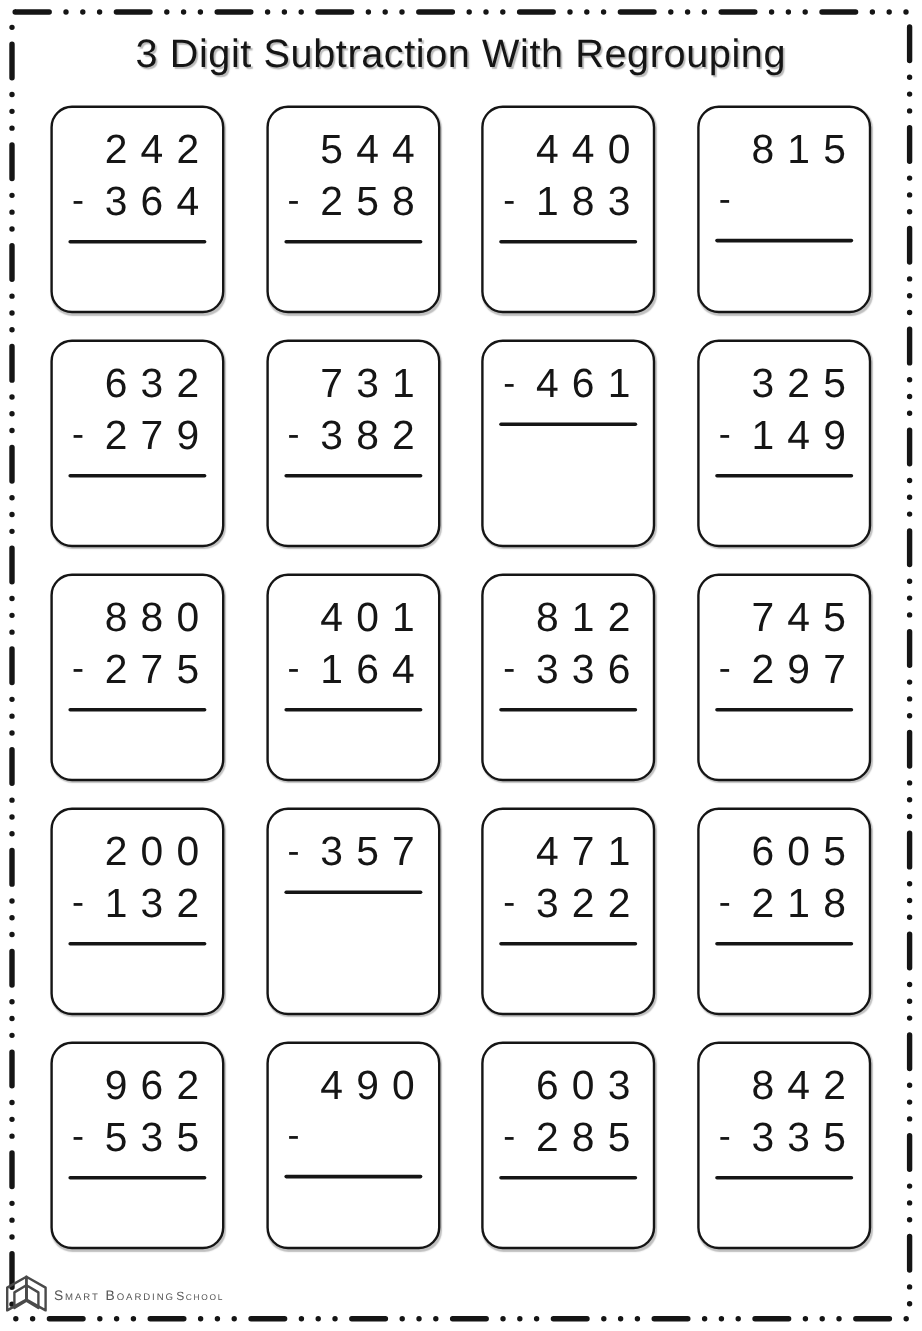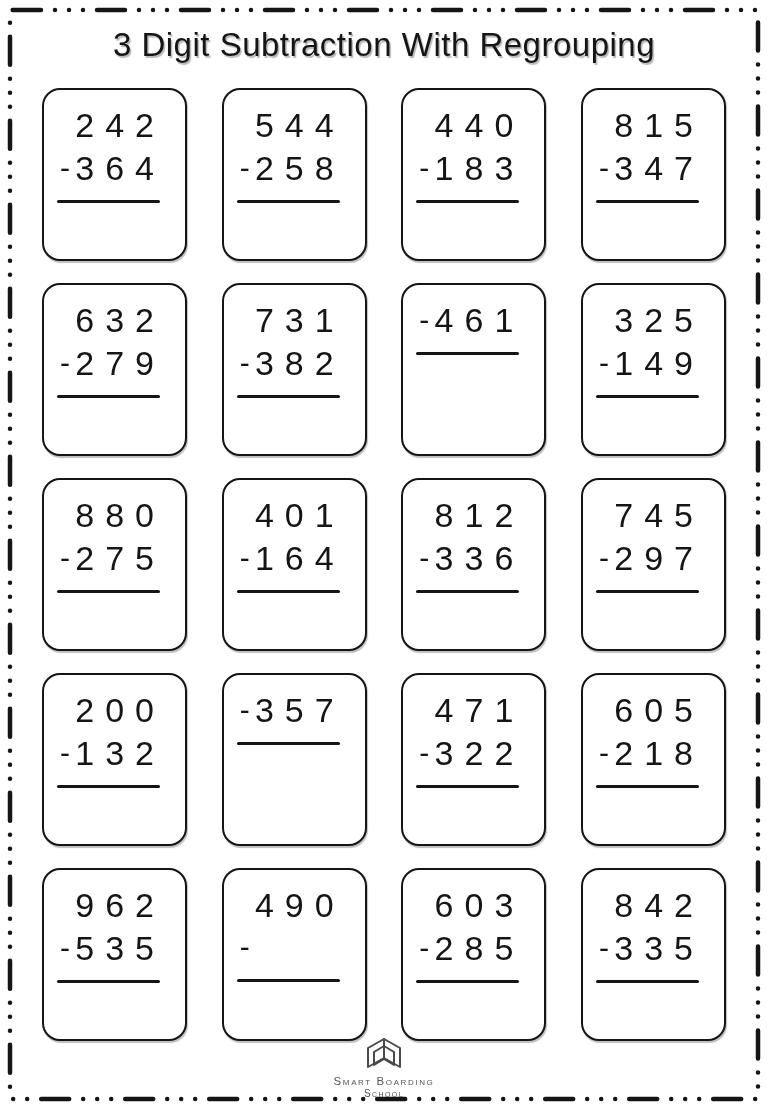--- a/index.html
+++ b/index.html
@@ -20,42 +20,42 @@
   .grid {
     position:absolute; left:42px; top:88px; width:684px;
     display:grid; grid-template-columns:repeat(4,145px);
     justify-content:space-between; row-gap:22px;
   }
   .card {
     height:173px; background:#ffffff;
     border:2.5px solid var(--ink); border-radius:18px;
     box-shadow:1px 1.5px 1px rgba(0,0,0,0.25);
   }
-  .card-inner { padding:14px 28px 0 16px; }
+  .card-inner { padding:14px 16px 0 16px; }
   .minuend {
     text-align:right; font-size:34px; line-height:43px;
     letter-spacing:11px; margin-right:-11px; padding-right:3px;
     white-space:nowrap;
   }
   .sub-row {
     display:flex; justify-content:space-between; align-items:baseline;
     font-size:34px; line-height:43px;
   }
   .minus { font-size:30px; transform:translateY(-2px); display:inline-block; }
   .subtrahend {
     letter-spacing:11px; margin-right:-11px; padding-right:3px;
     white-space:nowrap;
   }
   .answer-line {
     height:3.2px; background:var(--ink); border-radius:2px;
     margin:9px -3px 0 -3px;
   }
   .footer {
     position:absolute; left:0; right:0; bottom:10px;
-    display:flex; flex-direction:column; align-items:center; gap:1px;
+    display:flex; align-items:center; gap:1px;
   }
   .brand-line1 {
     font-variant-caps:small-caps; font-size:11.5px; letter-spacing:1.6px;
     color:var(--logo);
   }
   .brand-line2 {
     font-variant-caps:small-caps; font-size:10px; letter-spacing:1.4px;
     color:var(--logo);
   }
 </style>
@@ -102,21 +102,20 @@
       </div>
       <div class="answer-line"></div>
     </div>
   </div>
 
   <div class="card">
     <div class="card-inner">
       <div class="minuend">815</div>
       <div class="sub-row">
         <span class="minus">-</span>
-        <span class="subtrahend">347</span>
       </div>
       <div class="answer-line"></div>
     </div>
   </div>
 
   <div class="card">
     <div class="card-inner">
       <div class="minuend">632</div>
       <div class="sub-row">
         <span class="minus">-</span>

